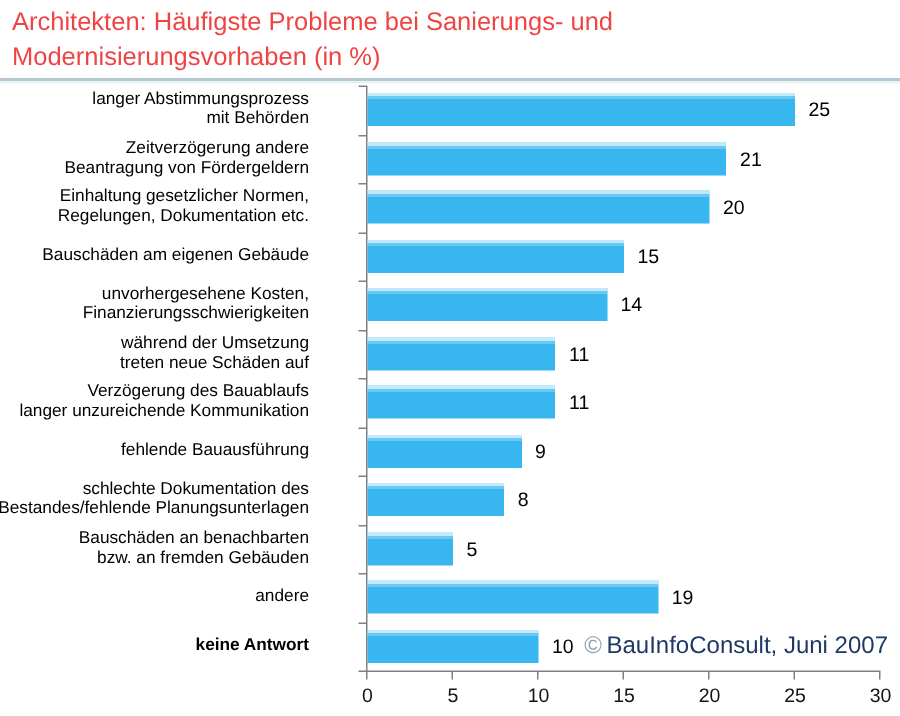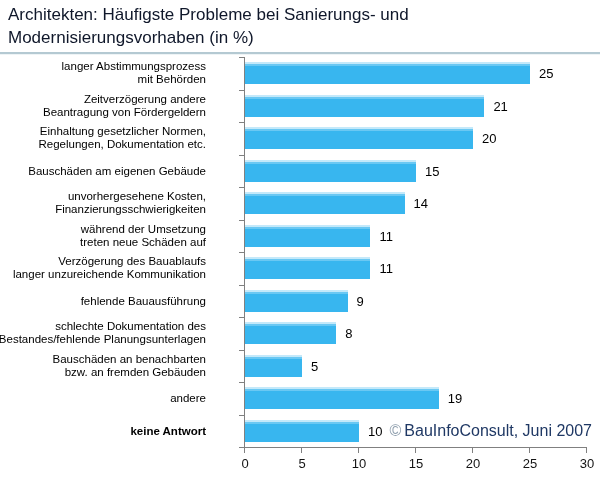--- a/index.html
+++ b/index.html
@@ -2,21 +2,21 @@
 <html><head>
 <meta charset="utf-8">
 <style>
   html,body{margin:0;padding:0;background:#fff;}
   .frame{
     position:relative;width:600px;height:477px;background:#ffffff;
     font-family:"Liberation Sans",sans-serif;overflow:hidden;
   }
   .title{
     position:absolute;left:8px;top:3px;width:586px;
-    font-size:17px;line-height:23px;color:#0f172a;white-space:pre-line;
+    font-size:17px;line-height:23px;color:#ef4444;white-space:pre-line;
   }
   .separator{
     position:absolute;left:0;top:52px;width:600px;height:2px;
     background:#b4c9d2;border-bottom:1px solid #eef4f6;
   }
   .cat-labels{position:absolute;left:0;top:57px;width:214px;height:390px;}
   .cat-label{
     position:absolute;right:8px;width:237px;transform:translateY(-50%);
     text-align:right;font-size:11.5px;line-height:13px;color:#000;
     white-space:pre-line;

